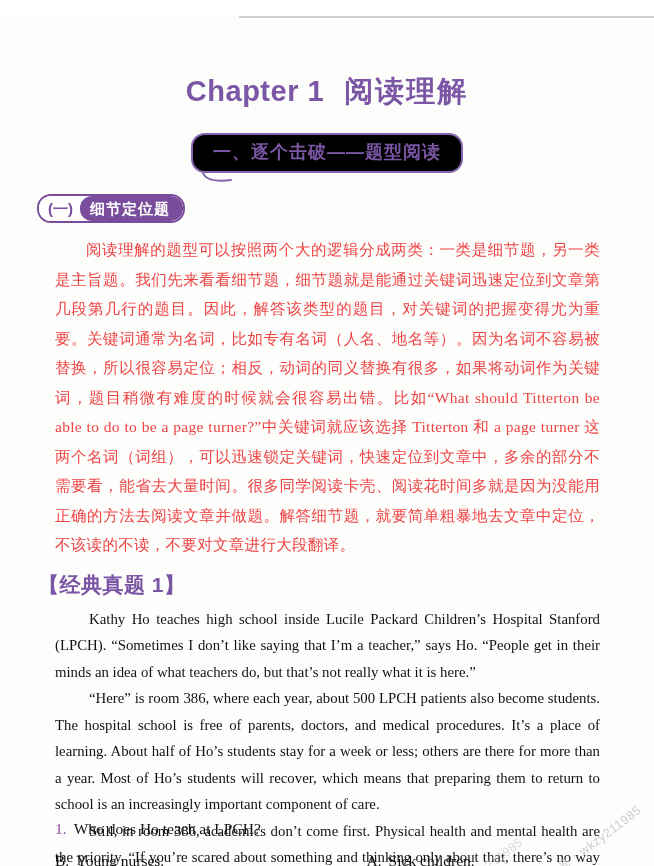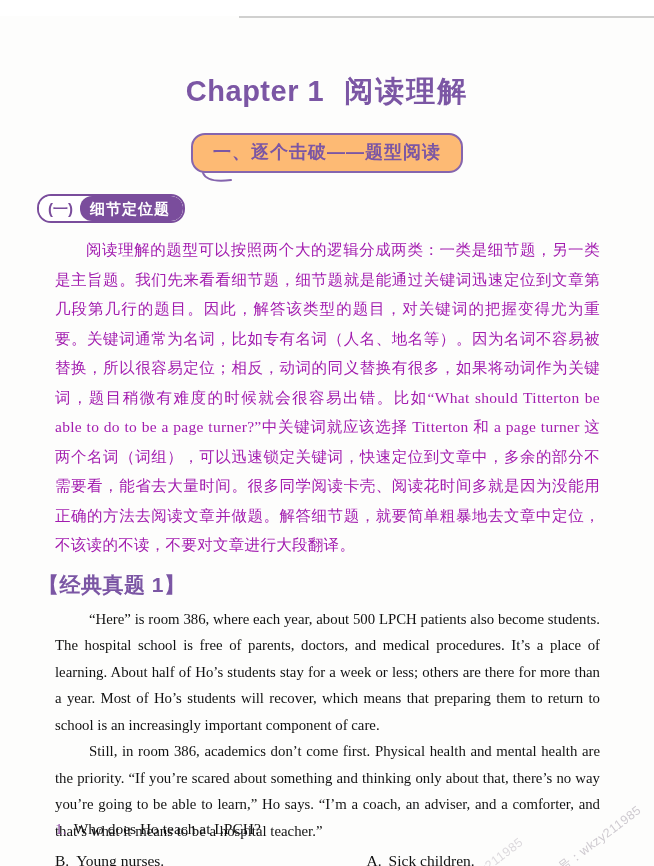--- a/index.html
+++ b/index.html
@@ -44,21 +44,21 @@
     position: relative;
   }
   .banner {
     border: 2px solid #8565ae;
     border-radius: 14px;
     padding: 5px 20px 7px;
     font-family: "Liberation Sans", "DejaVu Sans", sans-serif;
     font-weight: bold;
     font-size: 18px;
     color: #7b56a4;
-    background: #fdba74;
+    background: #000000;
     letter-spacing: 1px;
   }
   .banner-tail {
     position: absolute;
     left: 10px;
     bottom: -12px;
   }
 
   
   .badge {
@@ -86,21 +86,21 @@
     letter-spacing: 1px;
   }
 
   
   .intro {
     margin: 12px 54px 0 55px;
     font-size: 15.5px;
     line-height: 29.5px;
     text-align: justify;
     text-indent: 2em;
-    color: #a21caf;
+    color: #ef4444;
     letter-spacing: .3px;
   }
 
   
   .ex-header {
     margin: 11px 0 0 38px;
     font-family: "Liberation Sans", "DejaVu Sans", sans-serif;
     font-weight: bold;
     font-size: 21px;
     color: #7b56a4;
@@ -168,20 +168,21 @@
   <div class="badge">
     <span class="badge-num">(一)</span>
     <span class="badge-label">细节定位题</span>
   </div>
 
   <div class="intro">阅读理解的题型可以按照两个大的逻辑分成两类：一类是细节题，另一类是主旨题。我们先来看看细节题，细节题就是能通过关键词迅速定位到文章第几段第几行的题目。因此，解答该类型的题目，对关键词的把握变得尤为重要。关键词通常为名词，比如专有名词（人名、地名等）。因为名词不容易被替换，所以很容易定位；相反，动词的同义替换有很多，如果将动词作为关键词，题目稍微有难度的时候就会很容易出错。比如“What should Titterton be able to do to be a page turner?”中关键词就应该选择 Titterton 和 a page turner 这两个名词（词组），可以迅速锁定关键词，快速定位到文章中，多余的部分不需要看，能省去大量时间。很多同学阅读卡壳、阅读花时间多就是因为没能用正确的方法去阅读文章并做题。解答细节题，就要简单粗暴地去文章中定位，不该读的不读，不要对文章进行大段翻译。</div>
 
   <div class="ex-header">【经典真题 1】</div>
 
   <div class="passage">
+    <p>Kathy Ho teaches high school inside Lucile Packard Children’s Hospital Stanford (LPCH). “Sometimes I don’t like saying that I’m a teacher,” says Ho. “People get in their minds an idea of what teachers do, but that’s not really what it is here.”</p>
     <p>“Here” is room 386, where each year, about 500 LPCH patients also become students. The hospital school is free of parents, doctors, and medical procedures. It’s a place of learning. About half of Ho’s students stay for a week or less; others are there for more than a year. Most of Ho’s students will recover, which means that preparing them to return to school is an increasingly important component of care.</p>
     <p>Still, in room 386, academics don’t come first. Physical health and mental health are the priority. “If you’re scared about something and thinking only about that, there’s no way you’re going to be able to learn,” Ho says. “I’m a coach, an adviser, and a comforter, and that’s what it means to be a hospital teacher.”</p>
   </div>
 
   <div class="question-block">
     <div class="q-line">
       <span class="q-num">1.</span><span>Who does Ho teach at LPCH?</span>
     </div>
     <div class="opt-row">
       <div class="opt">

